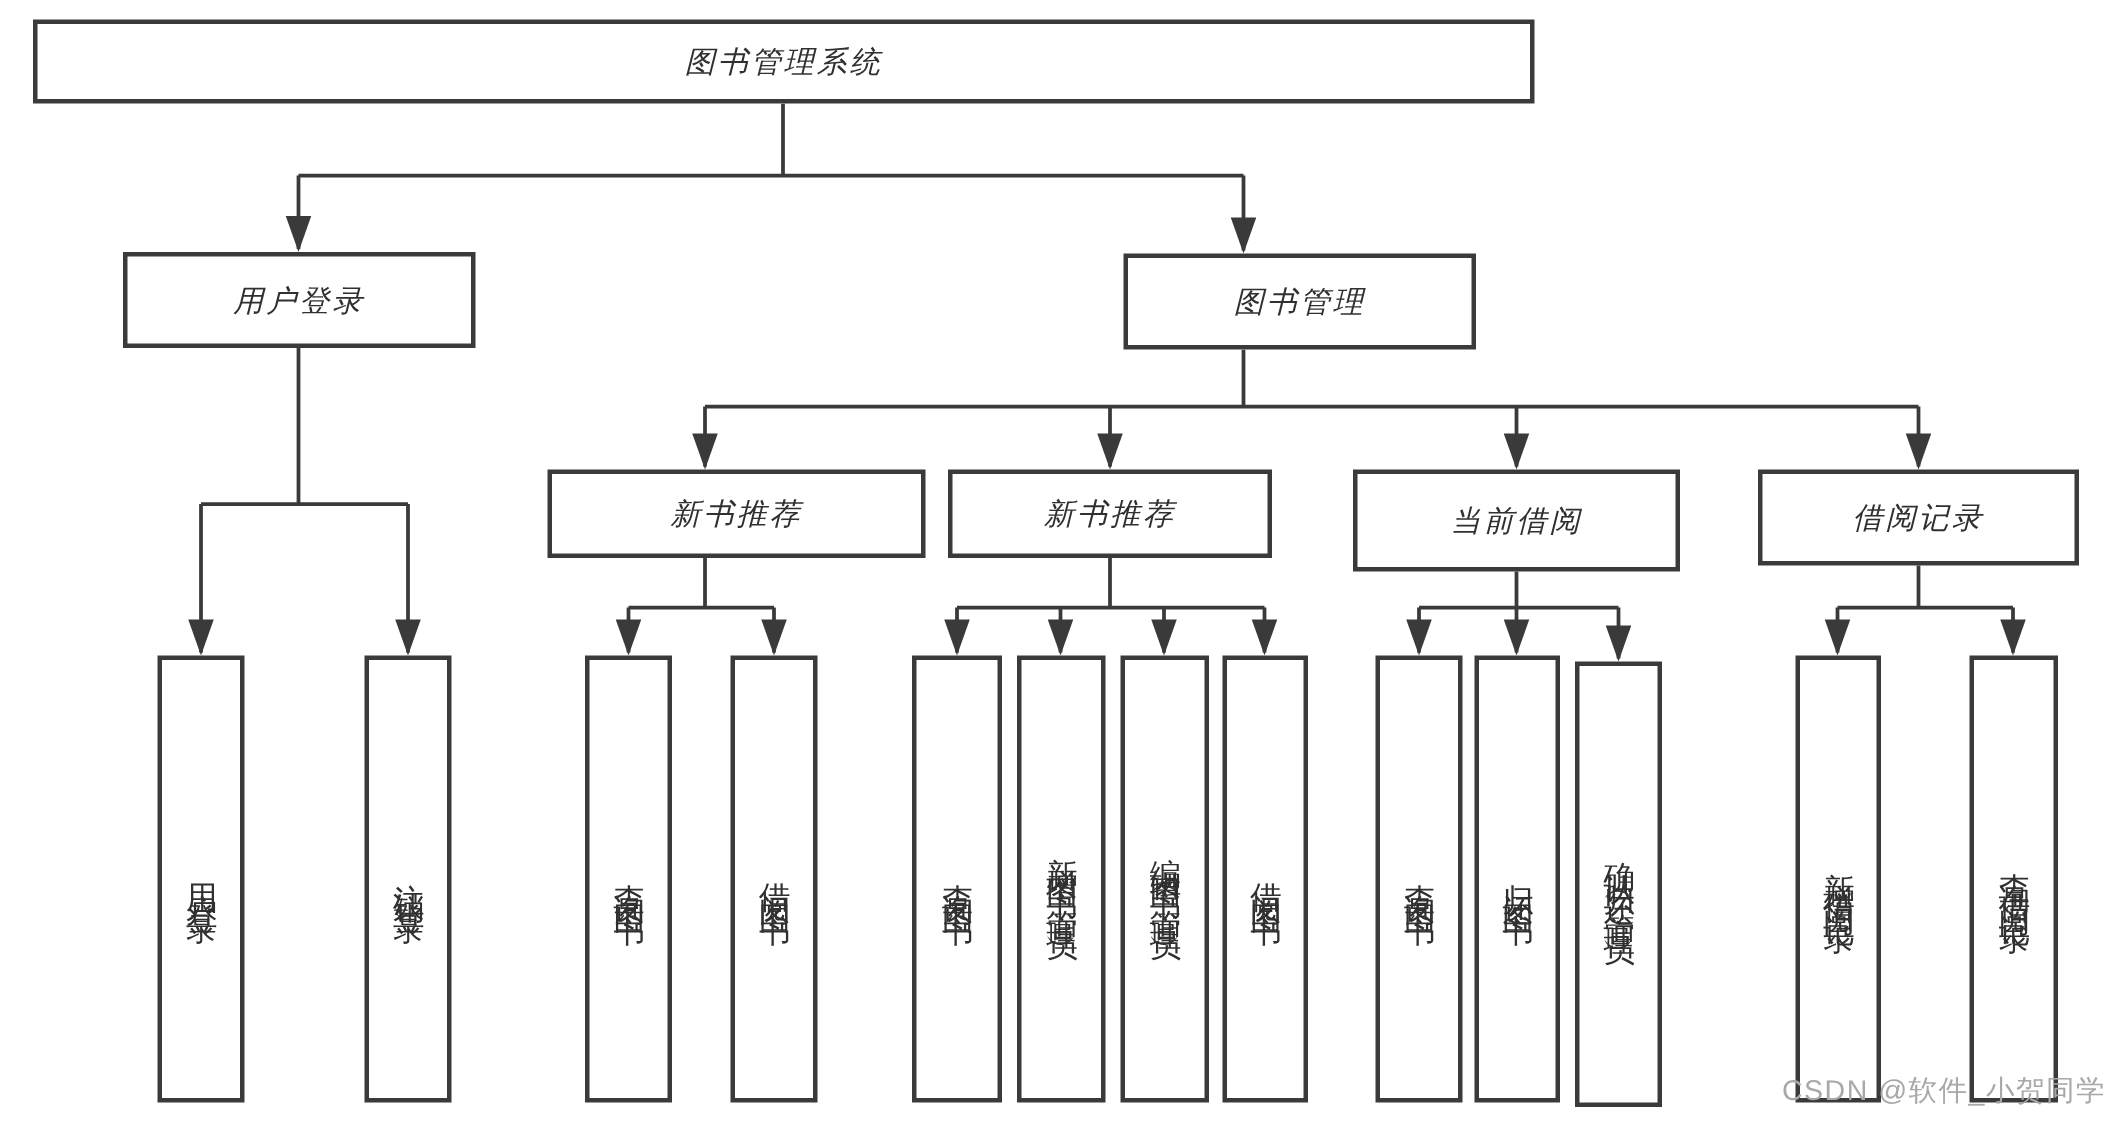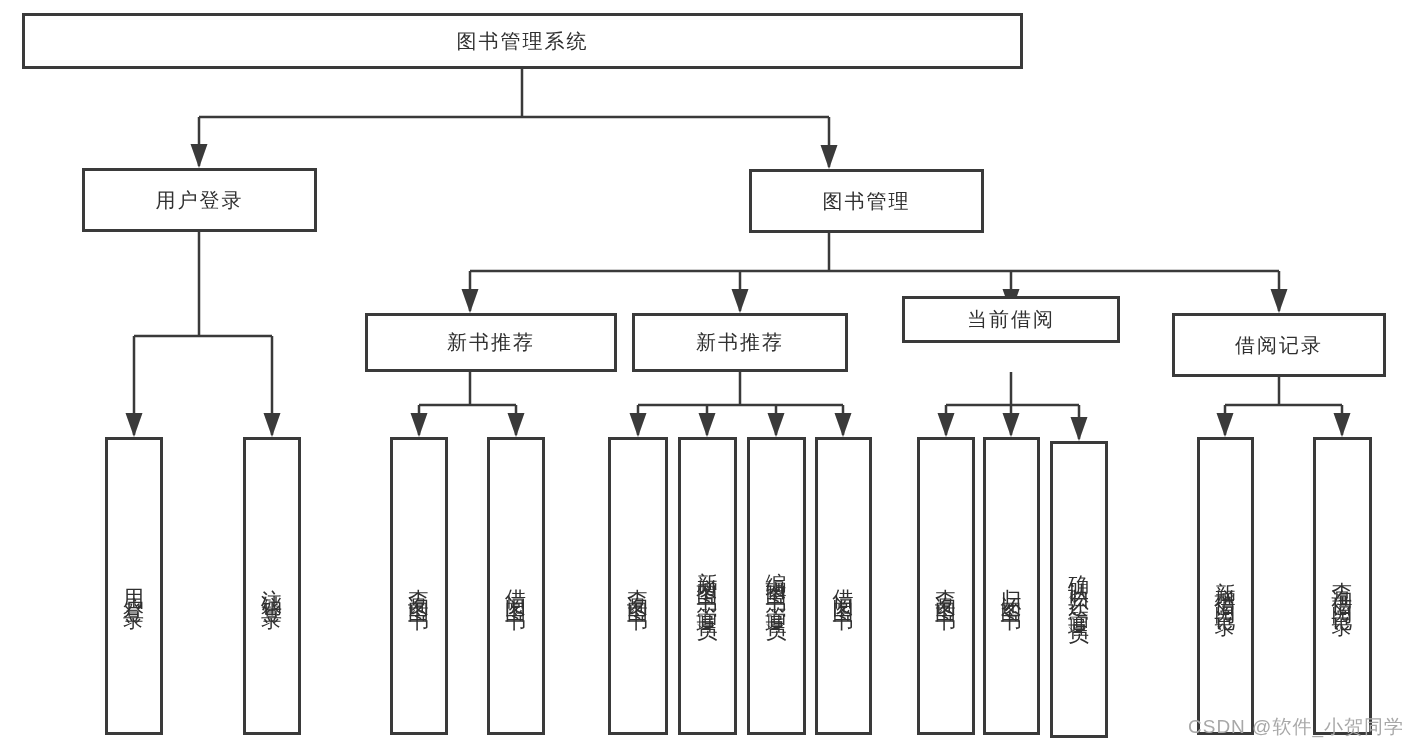--- a/index.html
+++ b/index.html
@@ -5,21 +5,21 @@
   html,body{margin:0;padding:0;background:#ffffff;}
   *{box-sizing:border-box;}
   #canvas{
     position:relative;width:1405px;height:747px;background:#ffffff;overflow:hidden;
     font-family:"Liberation Sans","DejaVu Sans",sans-serif;color:#303030;
   }
   #wires{position:absolute;left:0;top:0;width:1405px;height:747px;}
   .hbox{
     position:absolute;background:#ffffff;border:3px solid #3a3a3a;
     display:flex;align-items:center;justify-content:center;
-    font-size:20px;letter-spacing:2px;white-space:nowrap;
+    font-size:20px;letter-spacing:2px;white-space:nowrap;font-style:italic;
   }
   .vbox{
     position:absolute;background:#ffffff;border:3px solid #3a3a3a;
     display:flex;align-items:center;justify-content:center;
     writing-mode:vertical-rl;text-orientation:mixed;
     font-size:21px;letter-spacing:7px;line-height:1;
   }
   .watermark{
     position:absolute;left:1188px;top:714px;
     font-size:19px;letter-spacing:1px;color:#a8a8a8;white-space:nowrap;
@@ -94,21 +94,21 @@
     </g>
   </svg>
 
   <div class="hbox" style="left:22px;top:13px;width:1001px;height:56px;">图书管理系统</div>
 
   <div class="hbox" style="left:82px;top:168px;width:235px;height:64px;">用户登录</div>
   <div class="hbox" style="left:712px;top:169px;width:235px;height:64px;margin-left:37px;">图书管理</div>
 
   <div class="hbox" style="left:365px;top:313px;width:252px;height:59px;">新书推荐</div>
   <div class="hbox" style="left:632px;top:313px;width:216px;height:59px;">新书推荐</div>
-  <div class="hbox" style="left:902px;top:296px;width:218px;height:47px;text-align:center;">当前借阅</div>
+  <div class="hbox" style="left:902px;top:313px;width:218px;height:68px;text-align:center;">当前借阅</div>
   <div class="hbox" style="left:1172px;top:313px;width:214px;height:64px;">借阅记录</div>
 
   <div class="vbox" style="left:105px;top:437px;width:58px;height:298px;">用户登录</div>
   <div class="vbox" style="left:243px;top:437px;width:58px;height:298px;">注销登录</div>
 
   <div class="vbox" style="left:390px;top:437px;width:58px;height:298px;">查询图书</div>
   <div class="vbox" style="left:487px;top:437px;width:58px;height:298px;">借阅图书</div>
 
   <div class="vbox" style="left:608px;top:437px;width:60px;height:298px;">查询图书</div>
   <div class="vbox" style="left:678px;top:437px;width:59px;height:298px;">新增图书（管理员）</div>

